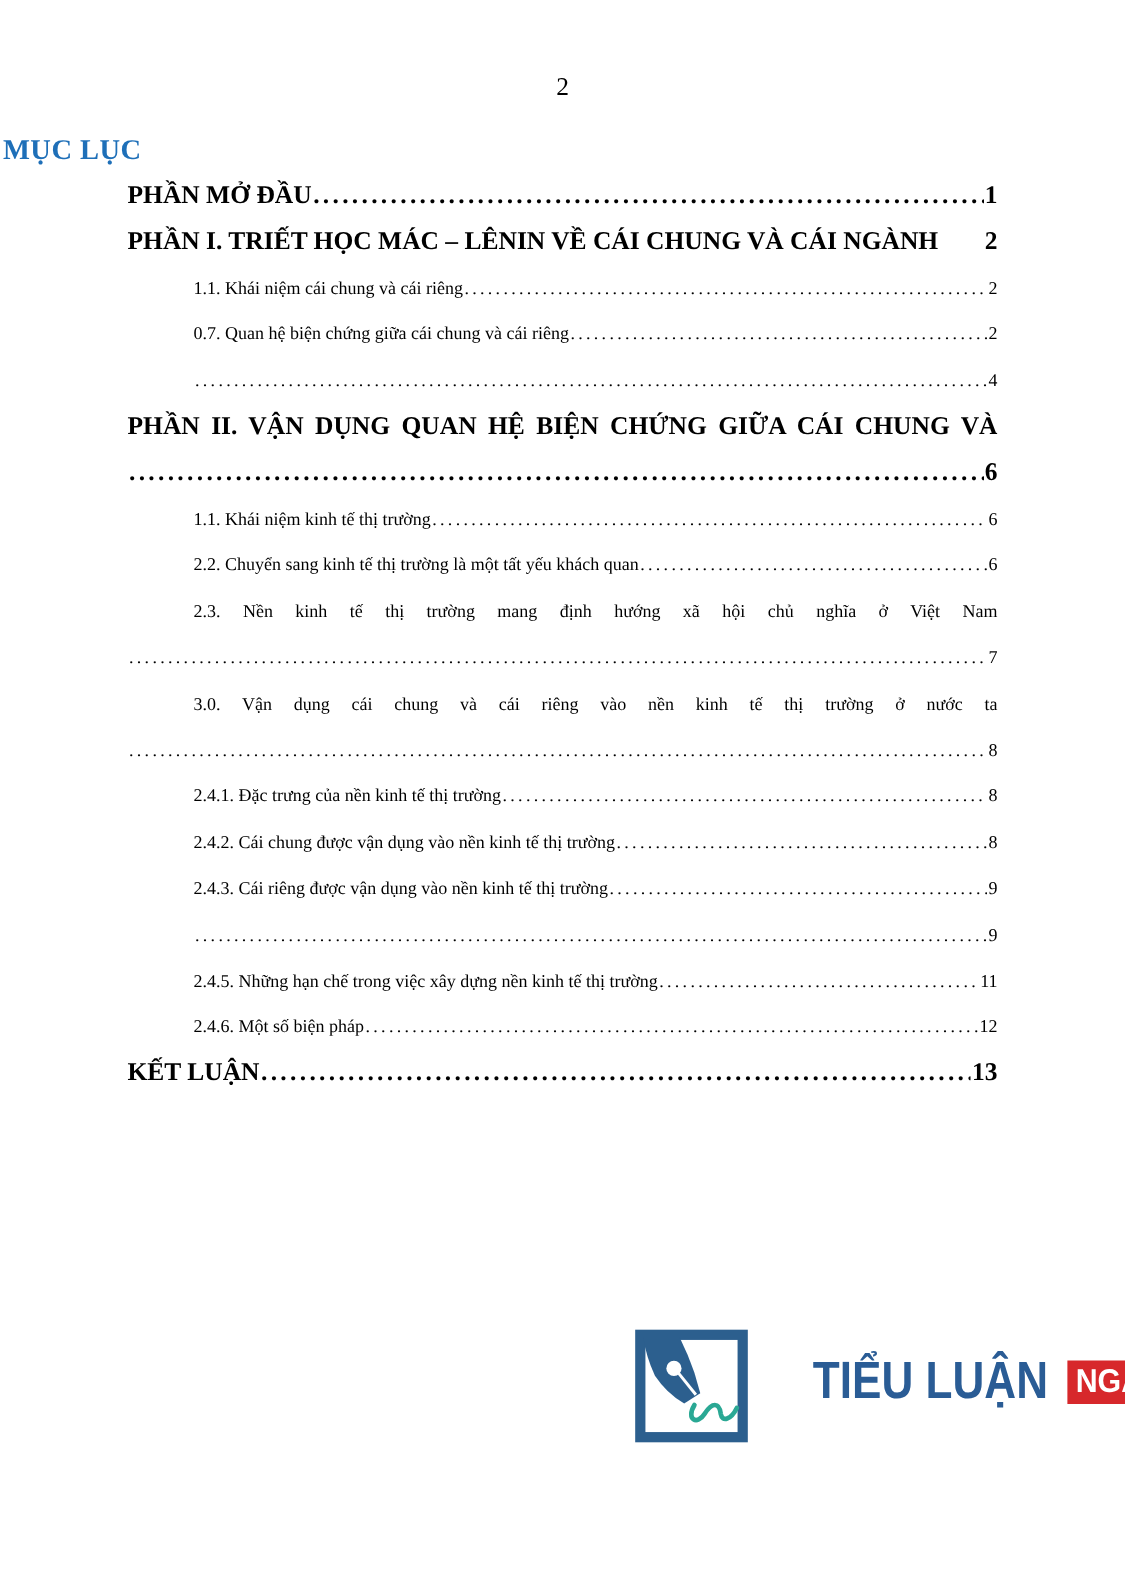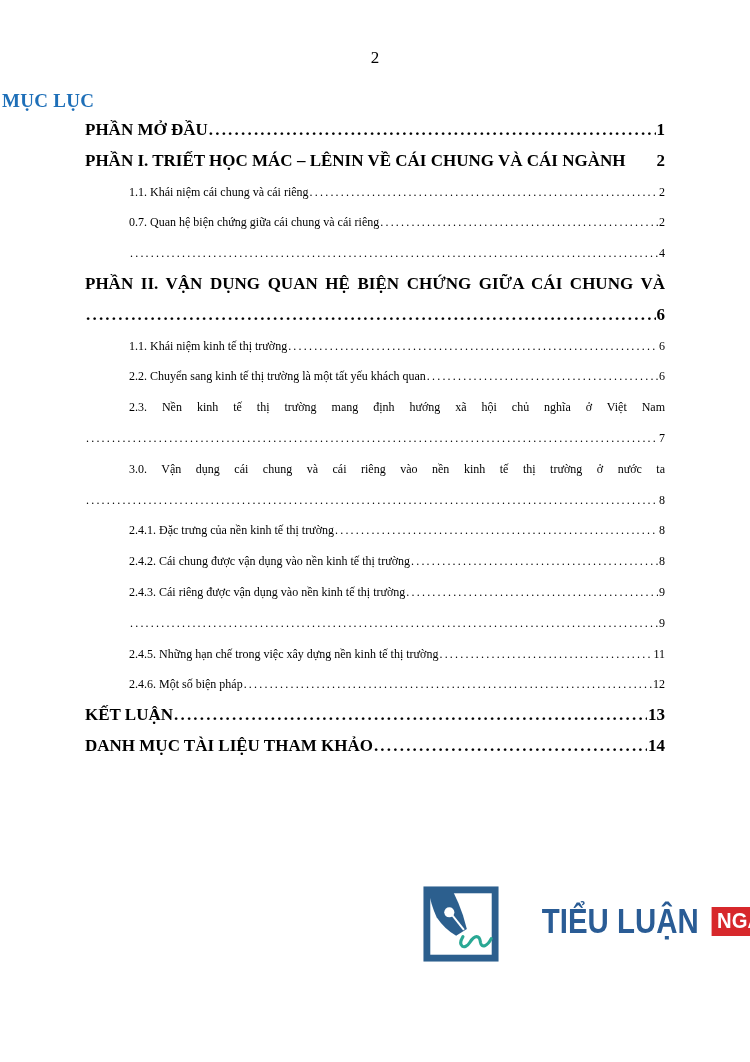--- a/index.html
+++ b/index.html
@@ -159,25 +159,20 @@
       <div class="row i1">
         <span class="txt">2.4.6. Một số biện pháp </span>
         <span class="leader"></span>
         <span class="pg">12</span>
       </div>
       <div class="row b">
         <span class="txt">KẾT LUẬN</span>
         <span class="leader"></span>
         <span class="pg">13</span>
       </div>
-      <div class="row b">
-        <span class="txt">DANH MỤC TÀI LIỆU THAM KHẢO</span>
-        <span class="leader"></span>
-        <span class="pg">14</span>
-      </div>
     </div>
 
   <div class="logo">
     <svg class="logo-icon" width="78" height="78" viewBox="0 0 80 80">
       <rect x="5" y="5" width="70" height="70" fill="#ffffff" stroke-width="7" stroke="#2C5F8E"></rect>
       <path d="M7,7 L32,7 Q38,19 42,31 L46,45 L35,52 Q23,45 15,33 Q9,20 7,7 Z" fill="#2C5F8E"></path>
       <circle cx="28" cy="28" r="5.2" fill="#ffffff"></circle>
       <line x1="31" y1="31" x2="43" y2="46" stroke="#ffffff" stroke-width="2"></line>
       <path d="M42,53 C36,63 44,67 49,59 C54,51 59,51 60,59 C61,65 67,63 71,55" fill="none" stroke-width="3.2" stroke-linecap="round" stroke="#2AA894"></path>
     </svg>

